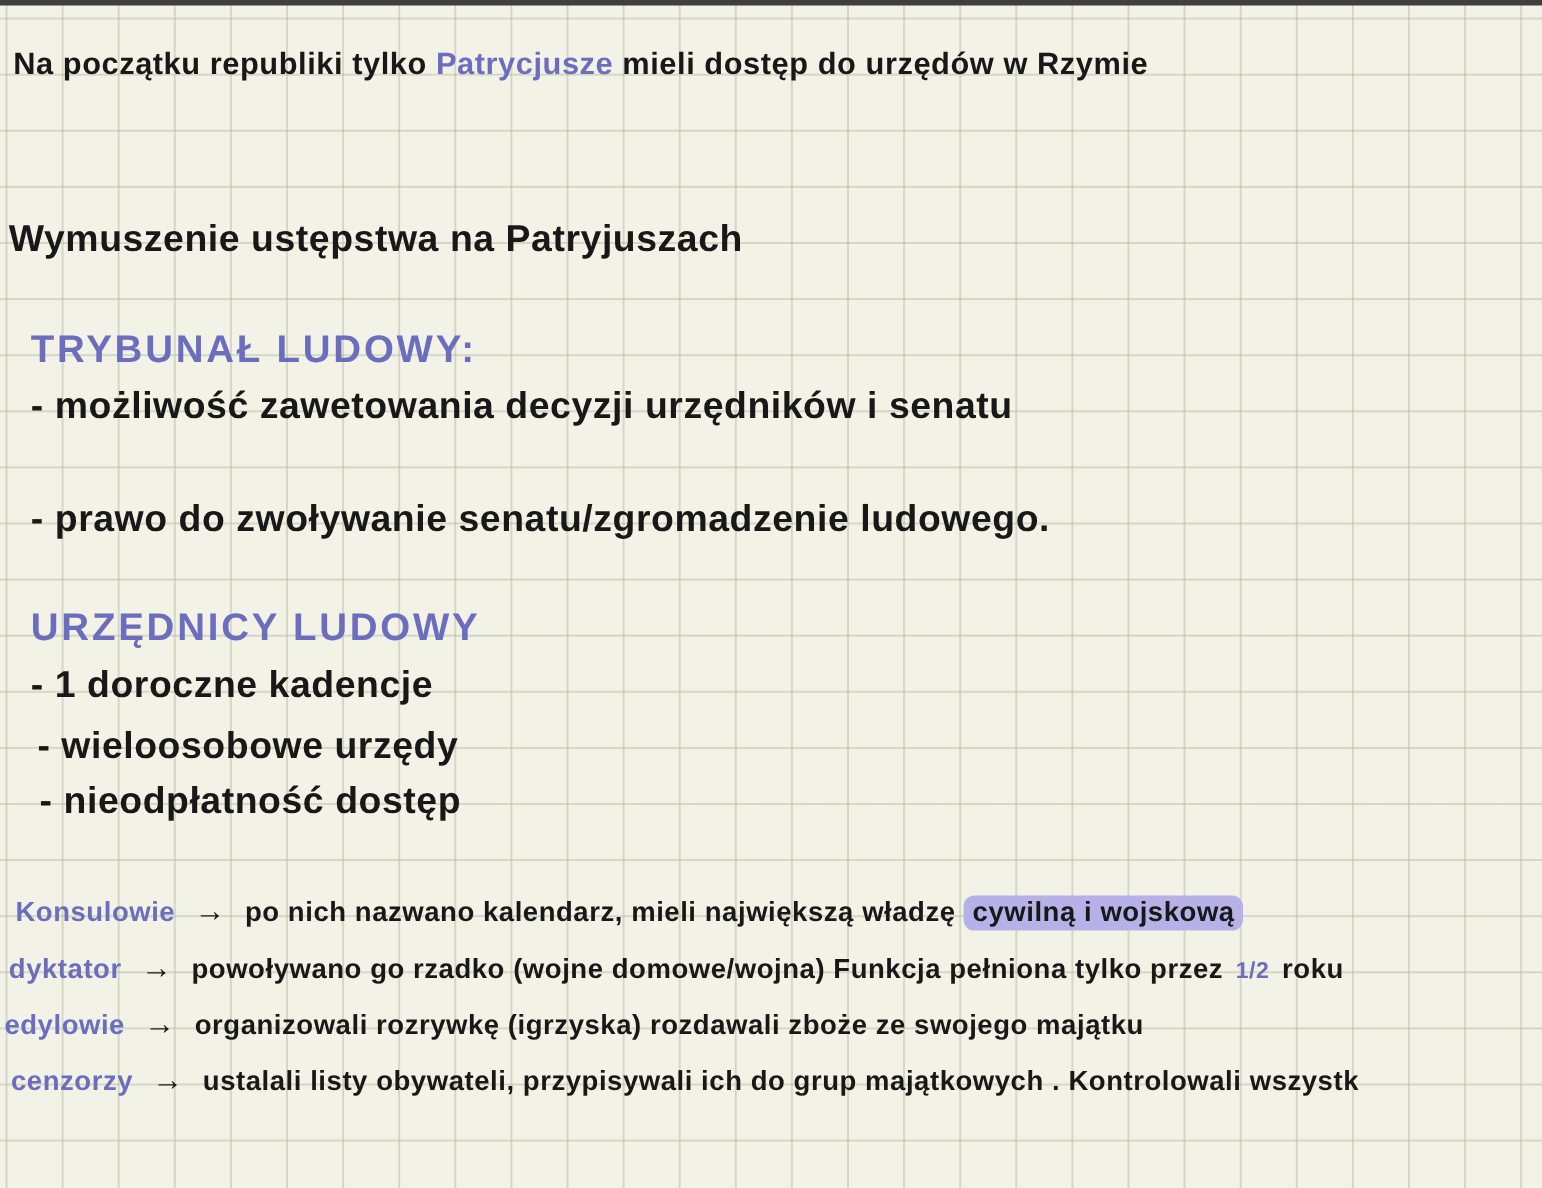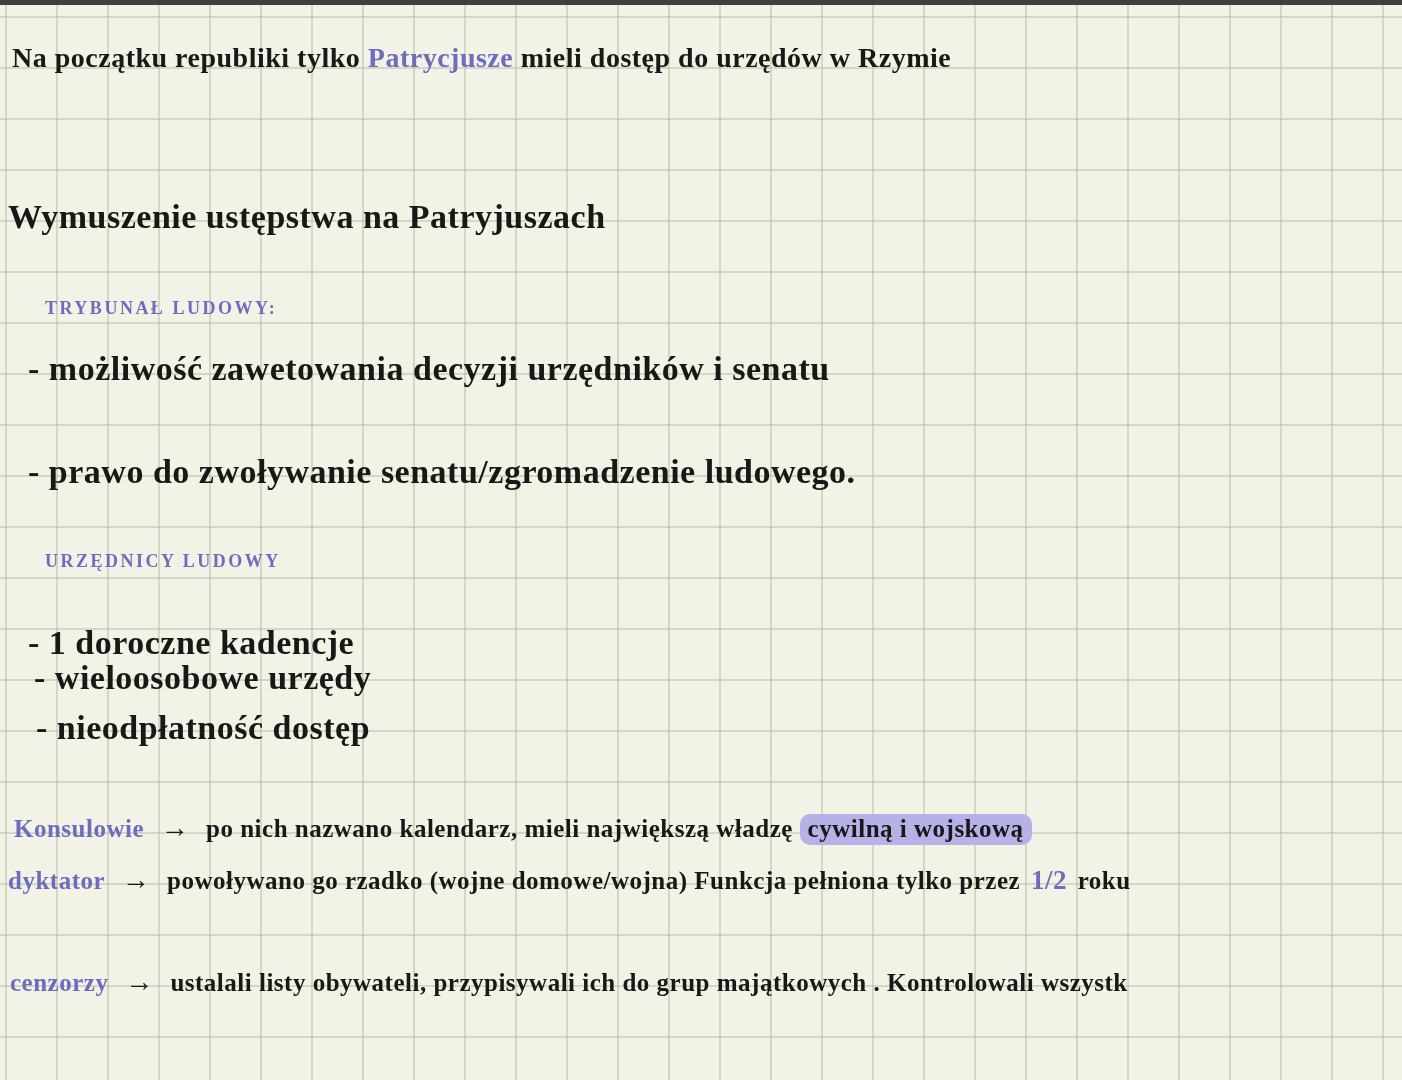--- a/index.html
+++ b/index.html
@@ -6,51 +6,50 @@
   .page{
     position:relative;
     width:1402px;height:1080px;
     overflow:hidden;
     background-color:#f2f2e6;
     background-image:
       linear-gradient(to right, rgba(176,182,156,0.45) 2px, transparent 2px),
       linear-gradient(to bottom, rgba(176,182,156,0.45) 2px, transparent 2px);
     background-size:51px 51px;
     background-position:5px 16px;
-    font-family:Liberation Serif, serif;
+    font-family:Liberation Sans, sans-serif;
     font-weight:bold;
     color:#181818;
   }
   .topbar{
     position:absolute;top:0;left:0;width:100%;height:5px;
     background:#3f3f3d;
   }
   .line{
     position:absolute;
     white-space:nowrap;
     font-size:34px;
     letter-spacing:0.5px;
   }
   .big{font-size:28px;}
   .purple{color:#6c6dbe;}
   .heading{
     color:#6c6dbe;
     letter-spacing:2.5px;
-    font-size:18px;
-    margin-left:17px;
+    font-size:35px;
   }
   .term{margin-right:10px;}
   .arrow{margin-right:10px;font-size:28px;}
   .hl{
     background:#b6b2e7;
     border-radius:10px;
     padding:1px 8px 3px 8px;
   }
   .frac{
-    font-size:27px;
+    font-size:21px;
     margin:0 4px;
   }
   .def{font-size:25px;}
 </style>
 </head>
 <body>
 
 <div class="page">
   <div class="topbar"></div>
 
@@ -61,38 +60,43 @@
   </div>
 
 
   <div class="line" style="top:198px;left:8px;">Wymuszenie ustępstwa na Patryjuszach</div>
 
   <div class="line heading" style="top:298px;left:28px;">TRYBUNAŁ LUDOWY:</div>
   <div class="line" style="top:350px;left:28px;">- możliwość zawetowania decyzji urzędników i senatu</div>
   <div class="line" style="top:453px;left:28px;">- prawo do zwoływanie senatu/zgromadzenie ludowego.</div>
 
   <div class="line heading" style="top:551px;left:28px;">URZĘDNICY LUDOWY</div>
-  <div class="line" style="top:624px;left:28px;">- 1 doroczne kadencje</div>
+  <div class="line" style="top:604px;left:28px;">- 1 doroczne kadencje</div>
   <div class="line" style="top:659px;left:34px;">- wieloosobowe urzędy</div>
   <div class="line" style="top:709px;left:36px;">- nieodpłatność dostęp</div>
 
   <div class="line def" style="top:812px;left:14px;">
     <span class="purple term">Konsulowie</span>
     <span class="arrow">→</span>
     <span>po nich nazwano kalendarz, mieli największą władzę</span>
     <span class="hl">cywilną i wojskową</span>
   </div>
 
   <div class="line def" style="top:864px;left:8px;">
     <span class="purple term">dyktator</span>
     <span class="arrow">→</span>
     <span>powoływano go rzadko (wojne domowe/wojna) Funkcja pełniona tylko przez</span>
     <span class="purple frac">1/2</span>
     <span>roku</span>
   </div>
 
+  <div class="line def" style="top:915px;left:4px;">
+    <span class="purple term">edylowie</span>
+    <span class="arrow">→</span>
+    <span>organizowali rozrywkę (igrzyska) rozdawali zboże ze swojego majątku</span>
+  </div>
 
   <div class="line def" style="top:966px;left:10px;">
     <span class="purple term">cenzorzy</span>
     <span class="arrow">→</span>
     <span>ustalali listy obywateli, przypisywali ich do grup majątkowych . Kontrolowali wszystk</span>
   </div>
 </div>
 
 </body></html>

